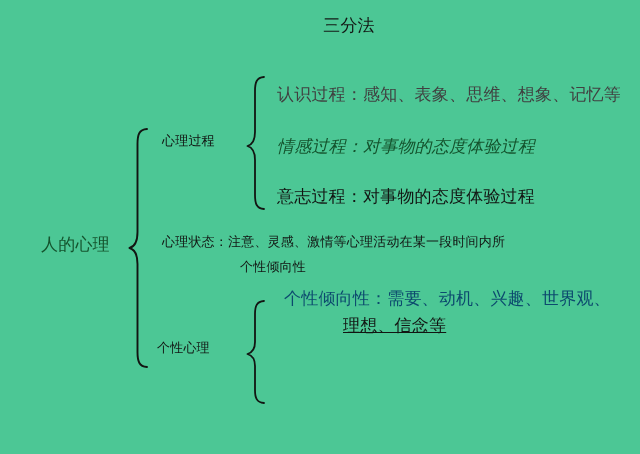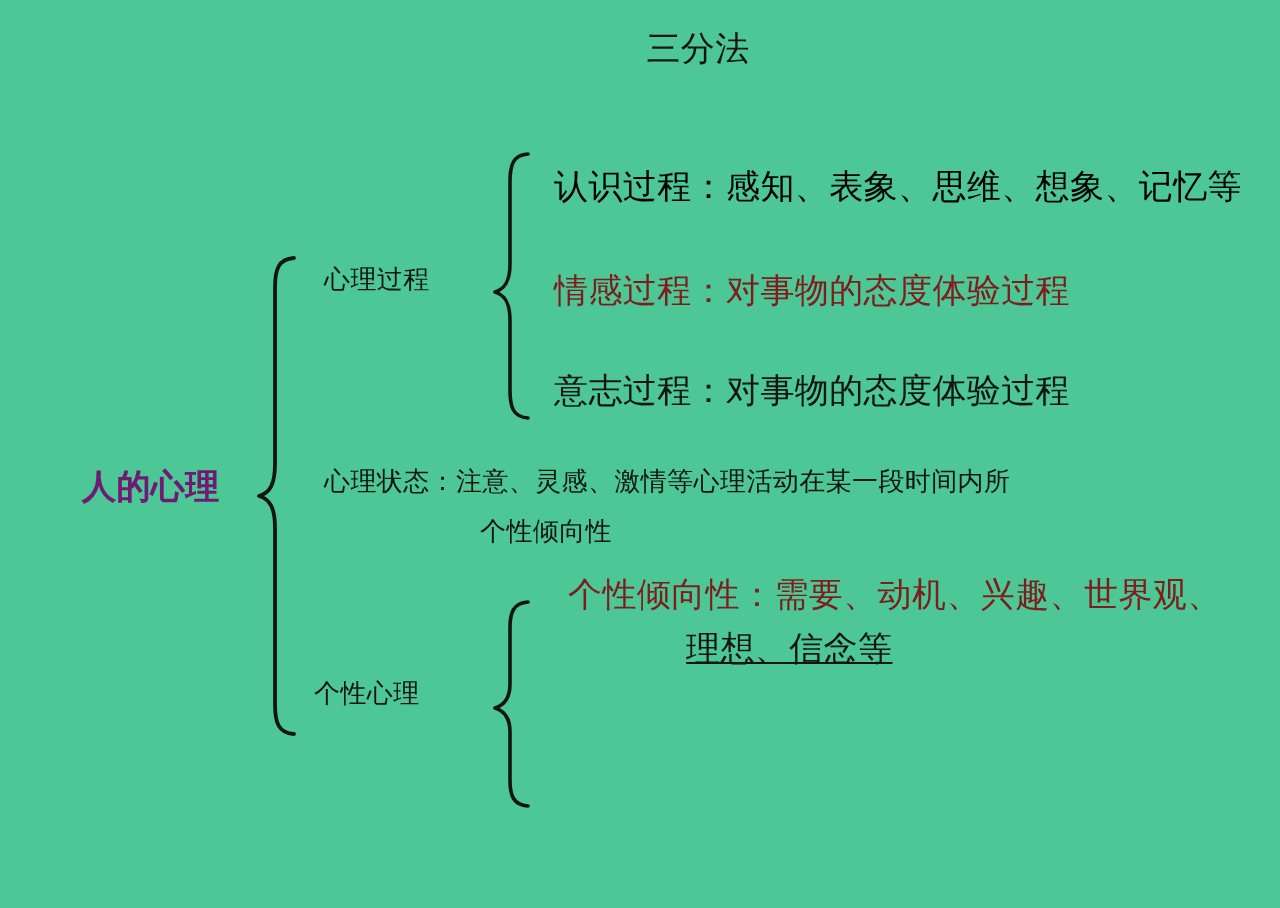--- a/index.html
+++ b/index.html
@@ -58,21 +58,21 @@
     stroke-linejoin: round;
   }
 </style>
 </head>
 <body style="background: rgb(76, 199, 149);">
 
 <div id="diagram" style="background: rgb(76, 199, 149); margin-left: 29px;">
 
   <div class="txt" id="title" style="color: rgb(18, 21, 18);">三分法</div>
 
-  <div class="txt node-root" style="color: #701a75; font-weight: bold;">人的心理</div>
+  <div class="txt node-root" style="color: #14532d;">人的心理</div>
 
   <svg class="brace-svg" style="left:98px; top:126px;" width="26" height="244" viewBox="0 0 26 244">
     <path class="brace-path" stroke-width="1.9" d="M 20 3
              C 12 3.5, 10.5 9, 10.5 18
              L 10.5 106
              C 10.5 116, 8 120.5, 2.5 122
              C 8 123.5, 10.5 128, 10.5 138
              L 10.5 226
              C 10.5 235, 12 240.5, 20 241" stroke="#121512"></path>
   </svg>
@@ -82,40 +82,40 @@
   <svg class="brace-svg" style="left:216px; top:74px;" width="24" height="138" viewBox="0 0 24 138">
     <path class="brace-path" stroke-width="1.8" d="M 19 3
              C 11.5 3.5, 10 8.5, 10 17
              L 10 58
              C 10 66.5, 7.5 70.5, 2.5 72
              C 7.5 73.5, 10 77.5, 10 86
              L 10 121
              C 10 129.5, 11.5 134.5, 19 135" stroke="#121512"></path>
   </svg>
 
-  <div class="txt leaf" style="left: 248px; top: 84px; color: #000000; text-align: right;">认识过程：感知、表象、思维、想象、记忆等</div>
+  <div class="txt leaf" style="left: 248px; top: 84px; color: #404040; text-align: right;">认识过程：感知、表象、思维、想象、记忆等</div>
 
-  <div class="txt leaf" style="left: 248px; top: 136px; color: #7f1d1d;">情感过程：对事物的态度体验过程</div>
+  <div class="txt leaf" style="left: 248px; top: 136px; color: #14532d; font-style: italic;">情感过程：对事物的态度体验过程</div>
 
   <div class="txt leaf" style="left: 248px; top: 186px; color: rgb(18, 21, 18);">意志过程：对事物的态度体验过程</div>
 
   <div class="txt node-l1" style="left: 133px; top: 234px; color: rgb(18, 21, 18);">心理状态：注意、灵感、激情等心理活动在某一段时间内所</div>
 
   <div class="txt node-l1" style="left: 211px; top: 259px; color: rgb(18, 21, 18);">个性倾向性</div>
 
   <div class="txt node-l1" style="left: 128px; top: 340px; color: rgb(18, 21, 18);">个性心理</div>
 
   <svg class="brace-svg" style="left:216px; top:298px;" width="24" height="108" viewBox="0 0 24 108">
     <path class="brace-path" stroke-width="1.8" d="M 19 3
              C 11.5 3.5, 10 8.5, 10 16
              L 10 44
              C 10 51, 7.5 54.5, 2.5 56
              C 7.5 57.5, 10 61, 10 68
              L 10 92
              C 10 99.5, 11.5 104.5, 19 105" stroke="#121512"></path>
   </svg>
 
-  <div class="txt leaf" style="left: 255px; top: 288px; color: #7f1d1d;">个性倾向性：需要、动机、兴趣、世界观、</div>
+  <div class="txt leaf" style="left: 255px; top: 288px; color: #0c4a6e;">个性倾向性：需要、动机、兴趣、世界观、</div>
 
   <div class="txt leaf" style="left: 314px; top: 315px; color: rgb(18, 21, 18); text-decoration: underline;">理想、信念等</div>
 
 
 </div>
 
 </body></html>

